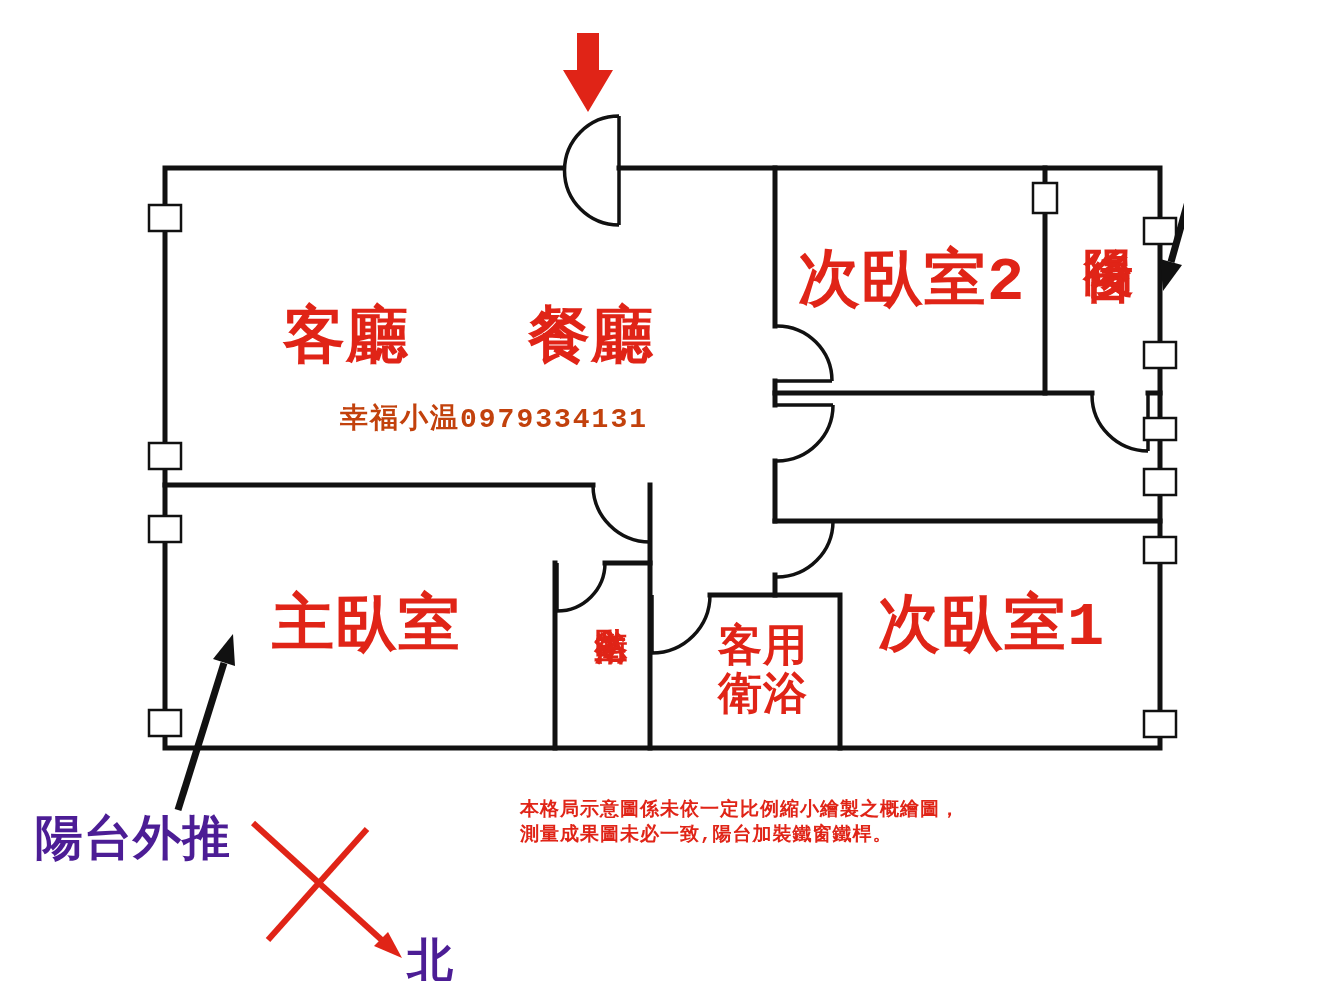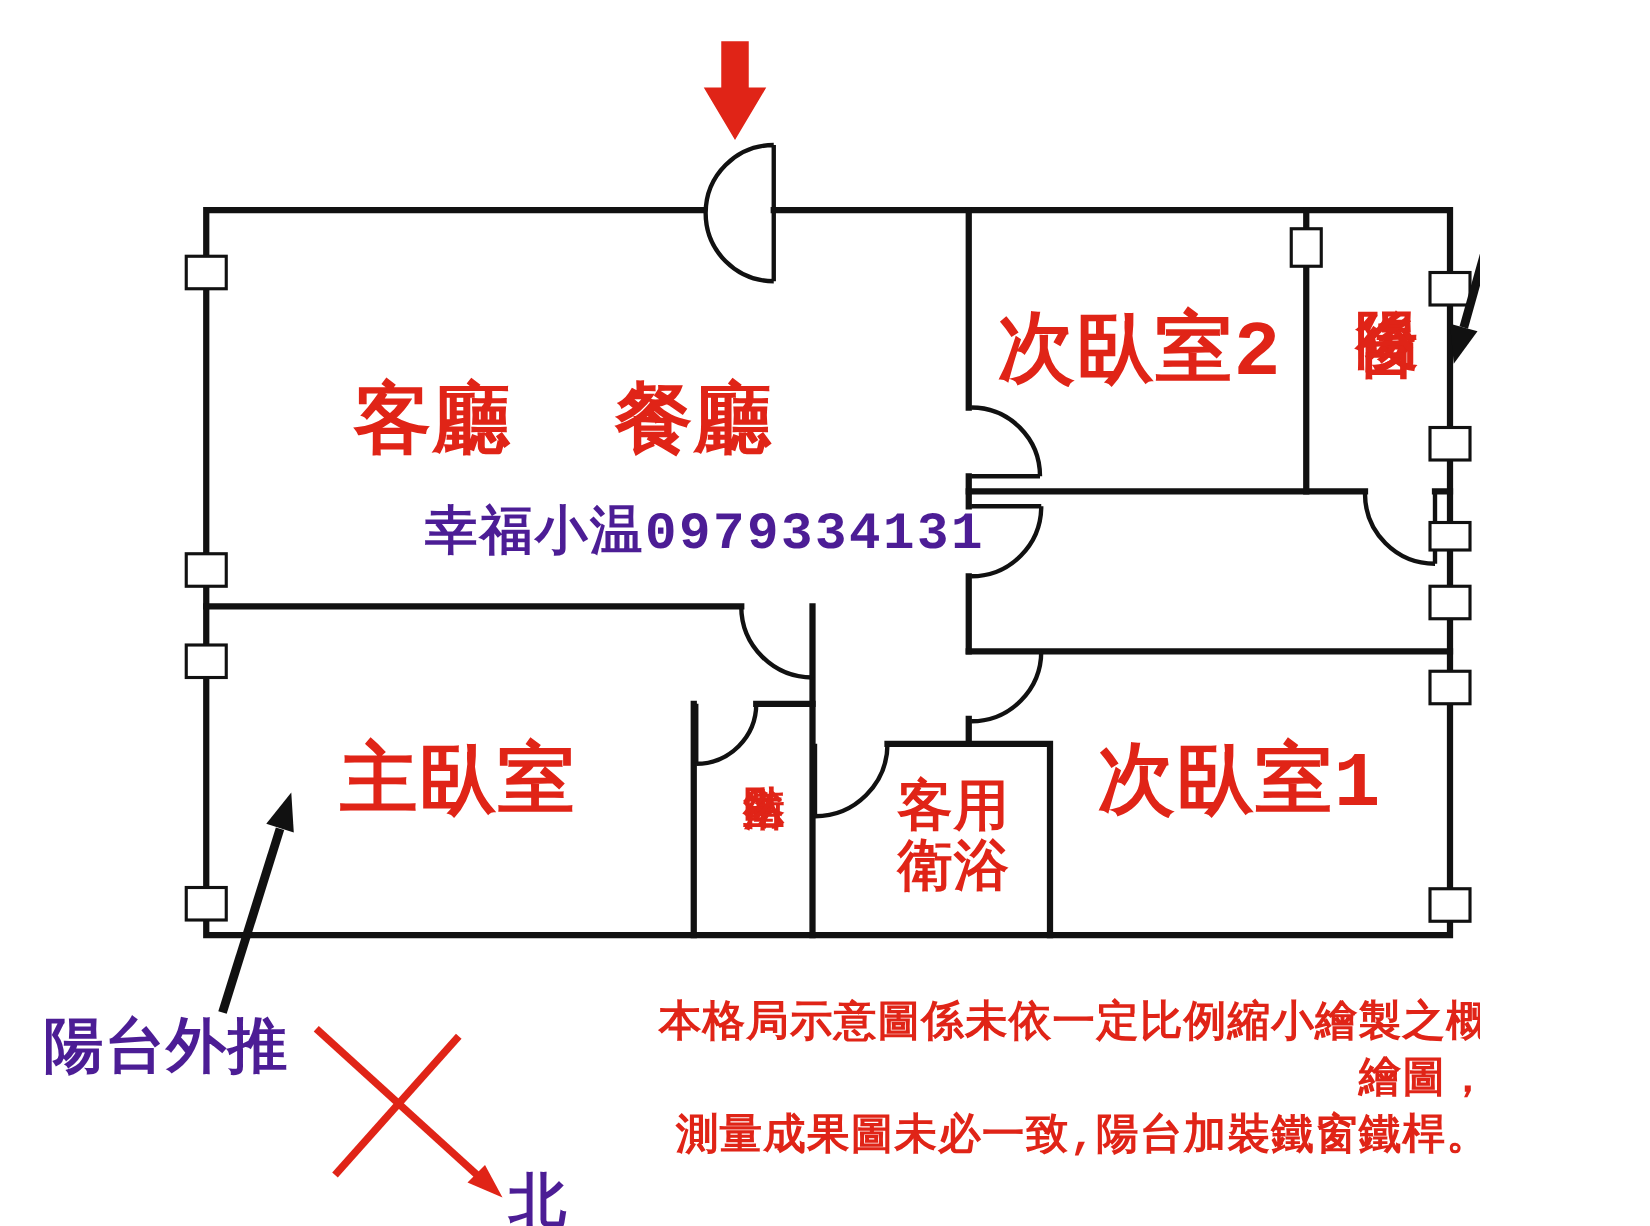--- a/index.html
+++ b/index.html
@@ -12,25 +12,25 @@
   .lbl{
     position:absolute;font-weight:700;line-height:1;white-space:nowrap;
     color:#e02417;letter-spacing:1px;
   }
   .black{color:#4c1d95;}
   .big{font-size:62px;}
   .vert{
     writing-mode:vertical-rl;text-orientation:upright;
     letter-spacing:3px;line-height:1;
   }
-  .watermark{font-size:42px;color:#4c1d95;letter-spacing:2px;}
+  .watermark{font-size:28px;color:#c2410c;letter-spacing:2px;}
   .two-line{white-space:normal;text-align:right;line-height:1.08;}
   .disclaimer{
-    position:absolute;left:520px;top:785px;width:672px;text-align:right;
-    color:#e02417;font-weight:700;font-size:34px;line-height:1.33;letter-spacing:1px;
+    position:absolute;left:520px;top:785px;width:672px;text-align:left;
+    color:#e02417;font-weight:700;font-size:19px;line-height:1.33;letter-spacing:1px;
   }
 </style>
 </head>
 <body>
 
 <div id="canvas">
 
   <svg id="plan-svg" width="1320" height="981" viewBox="0 0 1320 981">
 
     <g stroke="#111111" stroke-width="5" fill="none" stroke-linecap="square">
@@ -93,21 +93,21 @@
 
     <g>
       <line x1="253" y1="810" x2="385" y2="930" stroke="#e02417" stroke-width="6"></line>
       <line x1="367" y1="816" x2="268" y2="927" stroke="#e02417" stroke-width="6"></line>
       <polygon fill="#e02417" points="402,945 374,933 388,919"></polygon>
     </g>
   </svg>
 
   <div class="lbl big" style="left:283px;top:296px">客廳</div>
 
-  <div class="lbl big" style="left:492px;top:296px">餐廳</div>
+  <div class="lbl big" style="left:528px;top:296px">餐廳</div>
 
   <div class="lbl watermark" style="left:340px;top:393px">幸福小温0979334131</div>
 
   <div class="lbl big" style="left:798px;top:239px">次臥室2</div>
 
   <div class="lbl vert" style="left:1080px;top:194px;font-size:50px">後陽台</div>
 
 
   <div class="lbl big" style="left:272px;top:584px">主臥室</div>
 

